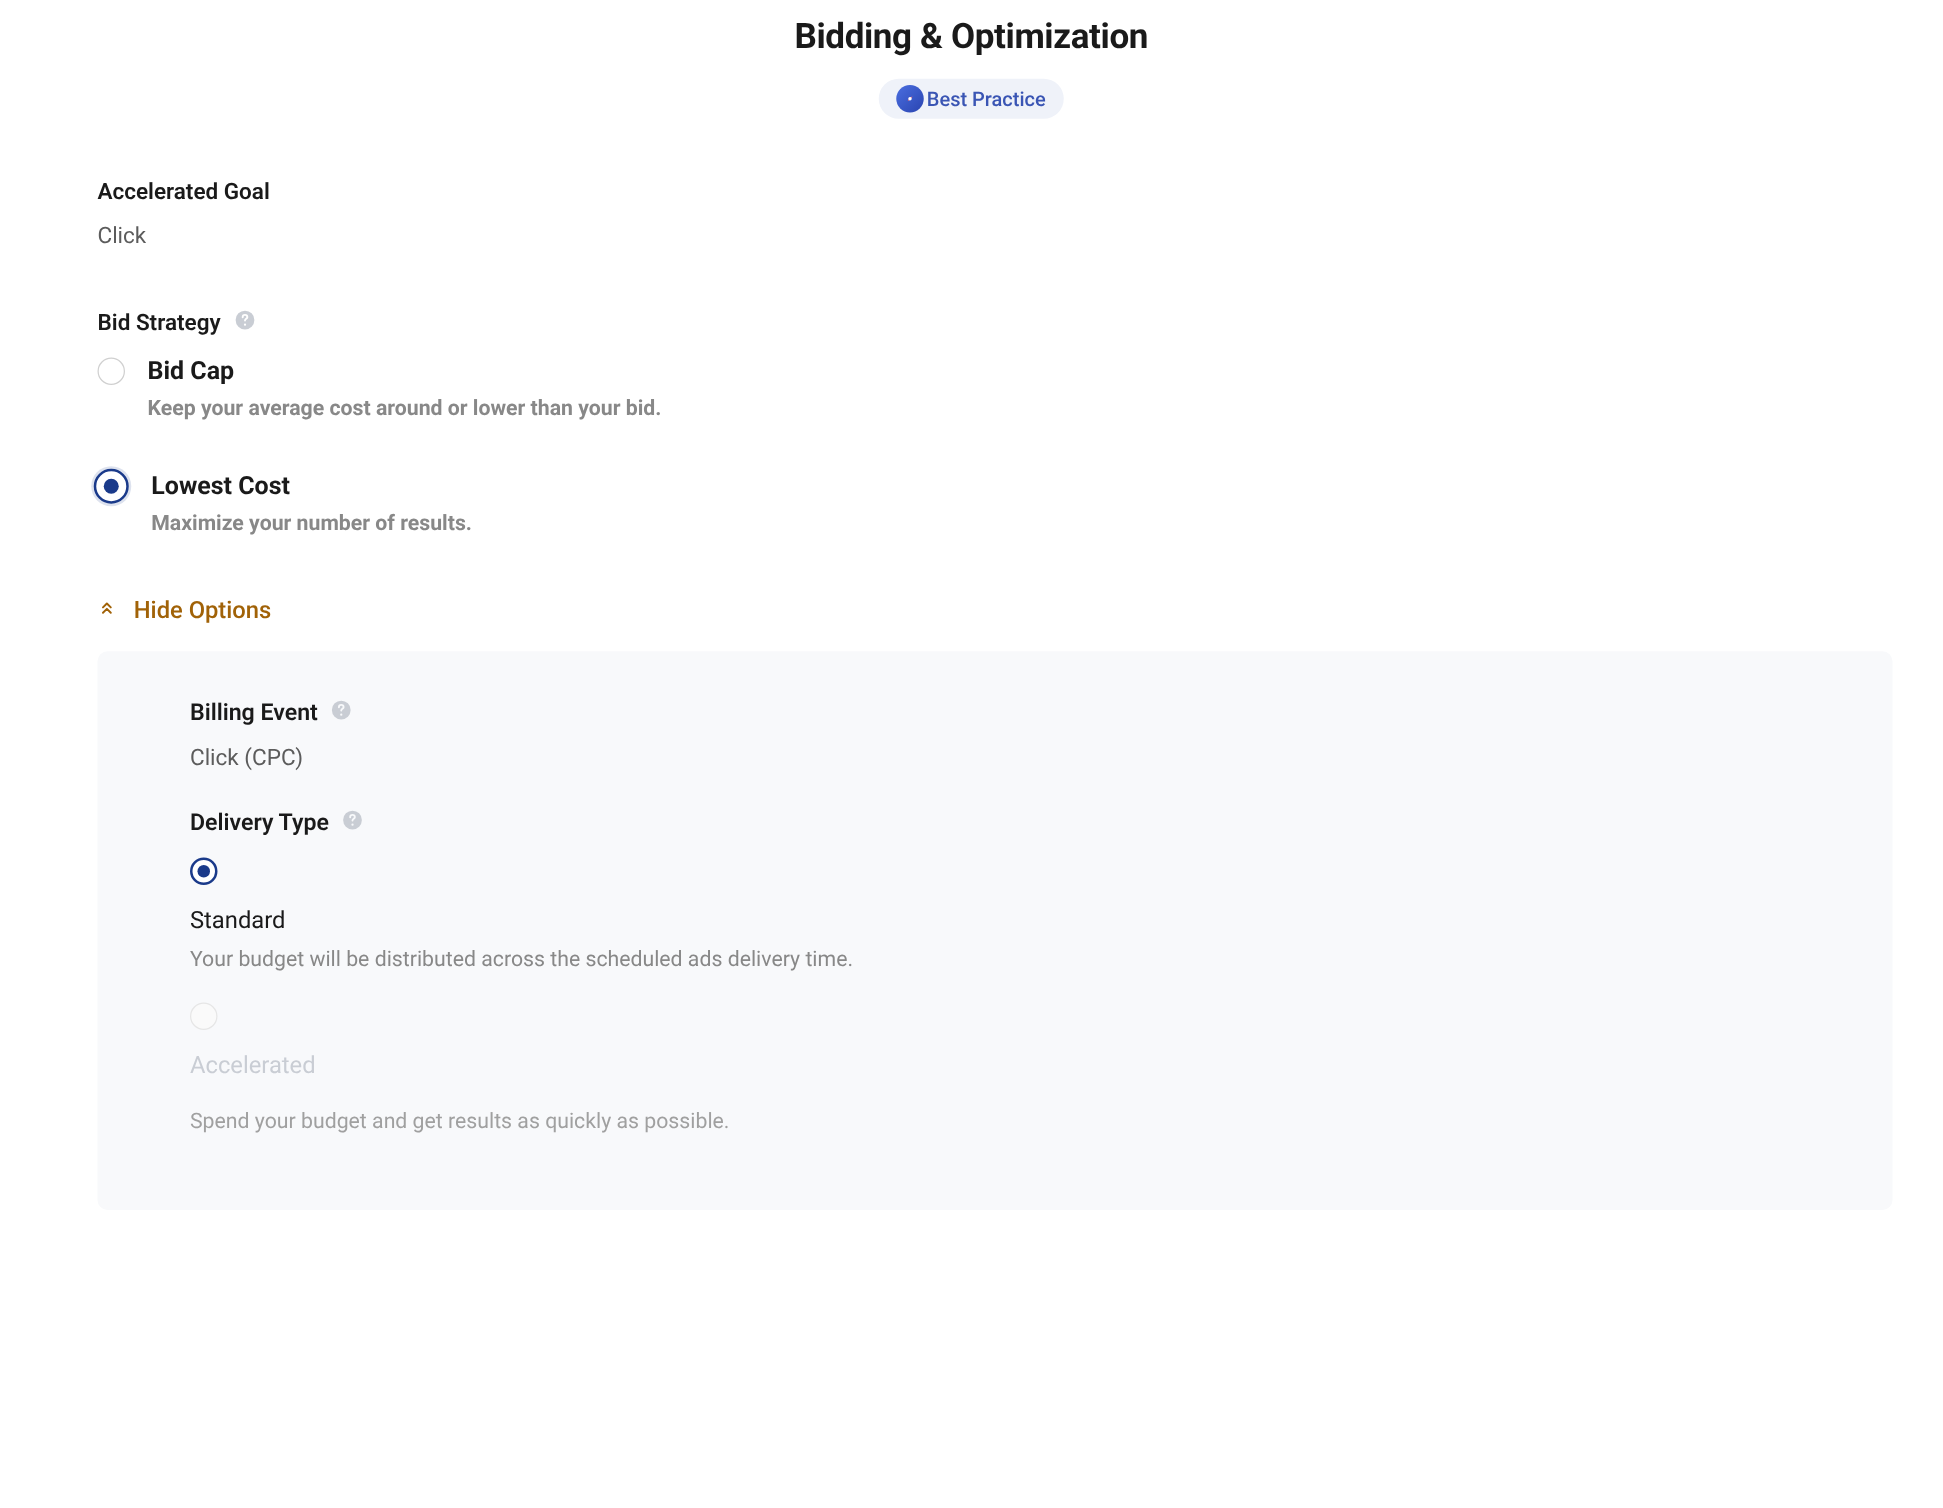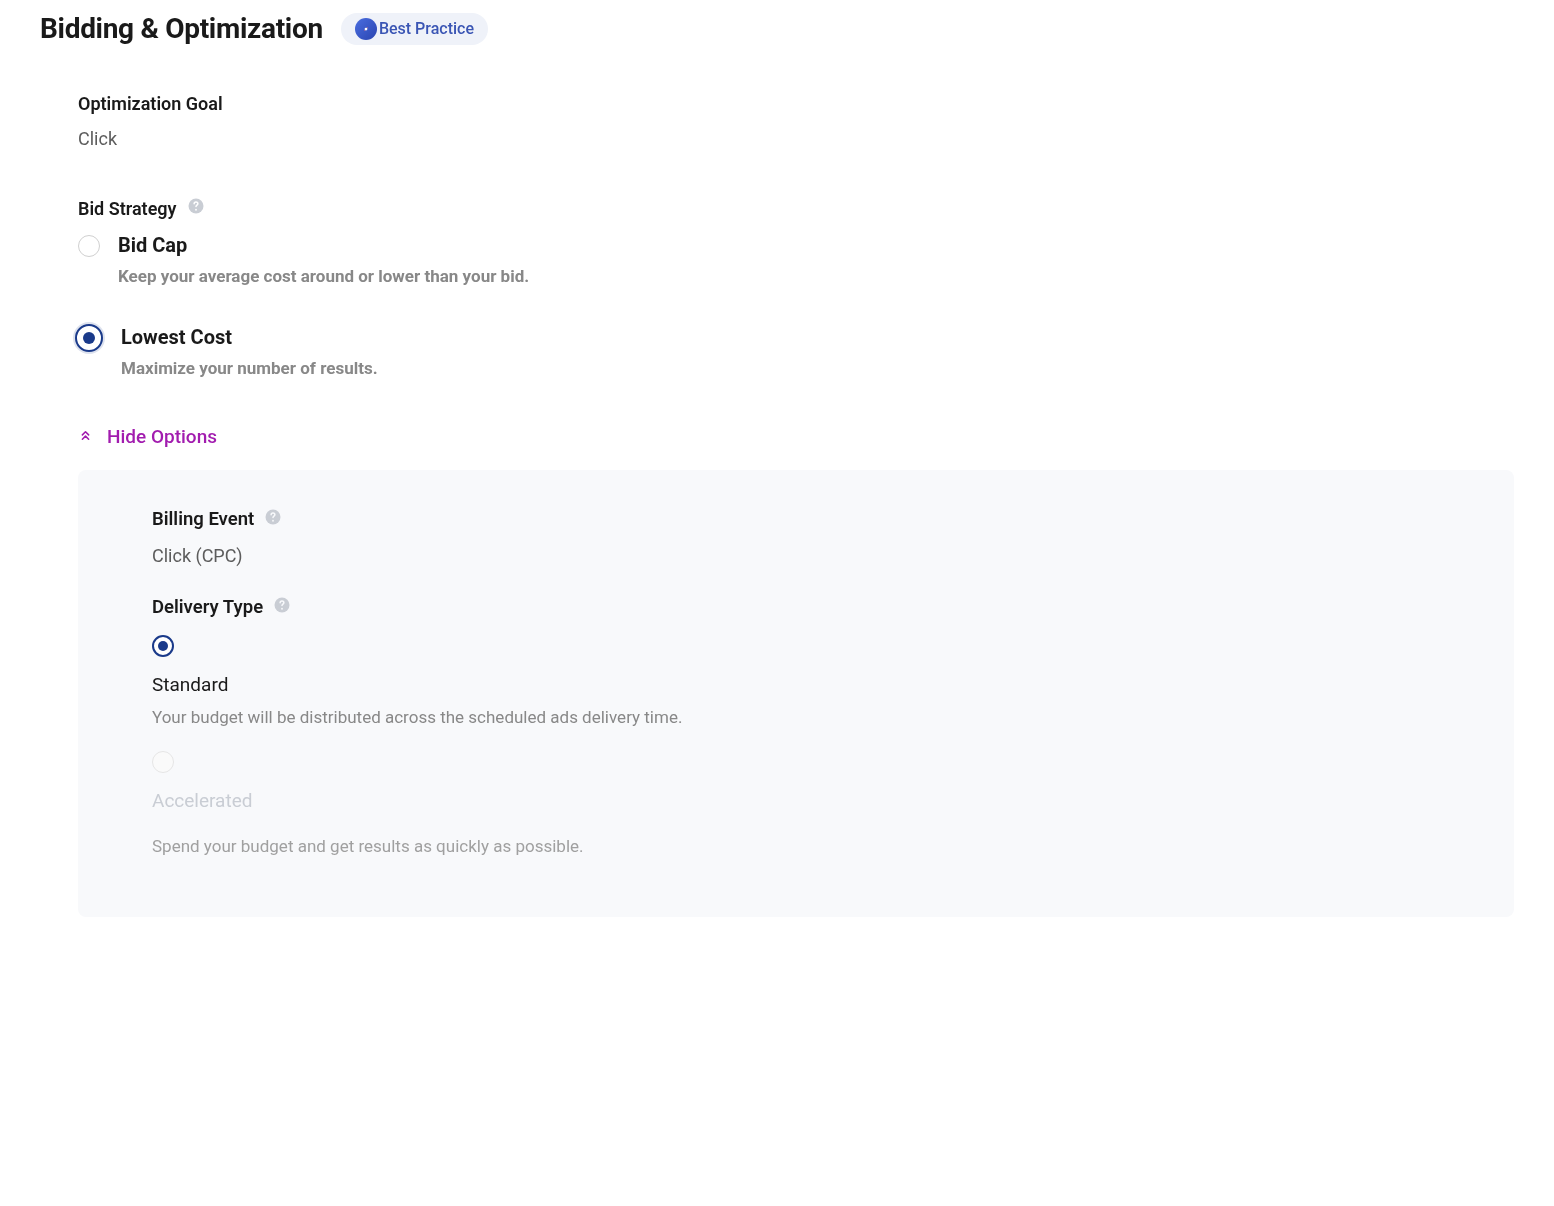--- a/index.html
+++ b/index.html
@@ -11,20 +11,21 @@
       font-family: -apple-system, BlinkMacSystemFont, "Segoe UI", Roboto, Helvetica, Arial, sans-serif;
       background: #fff;
       padding: 12px 40px;
       color: #1a1a1a;
     }
     .header-row {
       display: flex;
       align-items: center;
       gap: 18px;
       margin-bottom: 48px;
+      flex-direction: column;
     }
     .page-title {
       font-size: 28px;
       font-weight: 700;
       color: #1a1a1a;
       letter-spacing: -0.3px;
     }
     .badge {
       display: inline-flex;
       align-items: center;
@@ -138,21 +139,21 @@
       color: #c9cdd4;
     }
     .disabled .radio-desc {
       color: #a0a0a0;
       margin-top: 23px;
     }
     .toggle-link {
       display: flex;
       align-items: center;
       gap: 14px;
-      color: #a21caf;
+      color: #a16207;
       font-size: 19px;
       font-weight: 500;
       cursor: pointer;
       margin-bottom: 22px;
     }
     .options-panel {
       background: #f8f9fb;
       border-radius: 8px;
       padding: 38px 74px 38px 74px;
     }
@@ -189,21 +190,21 @@
         <polygon points="16 8 13 13 8 16 11 11 16 8" fill="#ff6b6b" stroke="none"></polygon>
         <circle cx="12" cy="12" r="1.5" fill="#fff"></circle>
       </svg>
     </span>
     <span>Best Practice</span>
   </div>
 </div>
 
 <div class="content">
 
-  <div class="field-label">Optimization Goal</div>
+  <div class="field-label">Accelerated Goal</div>
   <div class="field-value">Click</div>
 
   <div class="field-label">
     <span>Bid Strategy</span>
     <span class="help-icon">
       <svg width="18" height="18" viewBox="0 0 24 24" fill="currentColor">
         <circle cx="12" cy="12" r="10"></circle>
         <path d="M9.5 9a2.5 2.5 0 0 1 5 0c0 1.5-2.5 2-2.5 3.5" stroke="#fff" stroke-width="2" fill="none" stroke-linecap="round"></path>
         <circle cx="12" cy="17" r="1.2" fill="#fff"></circle>
       </svg>

